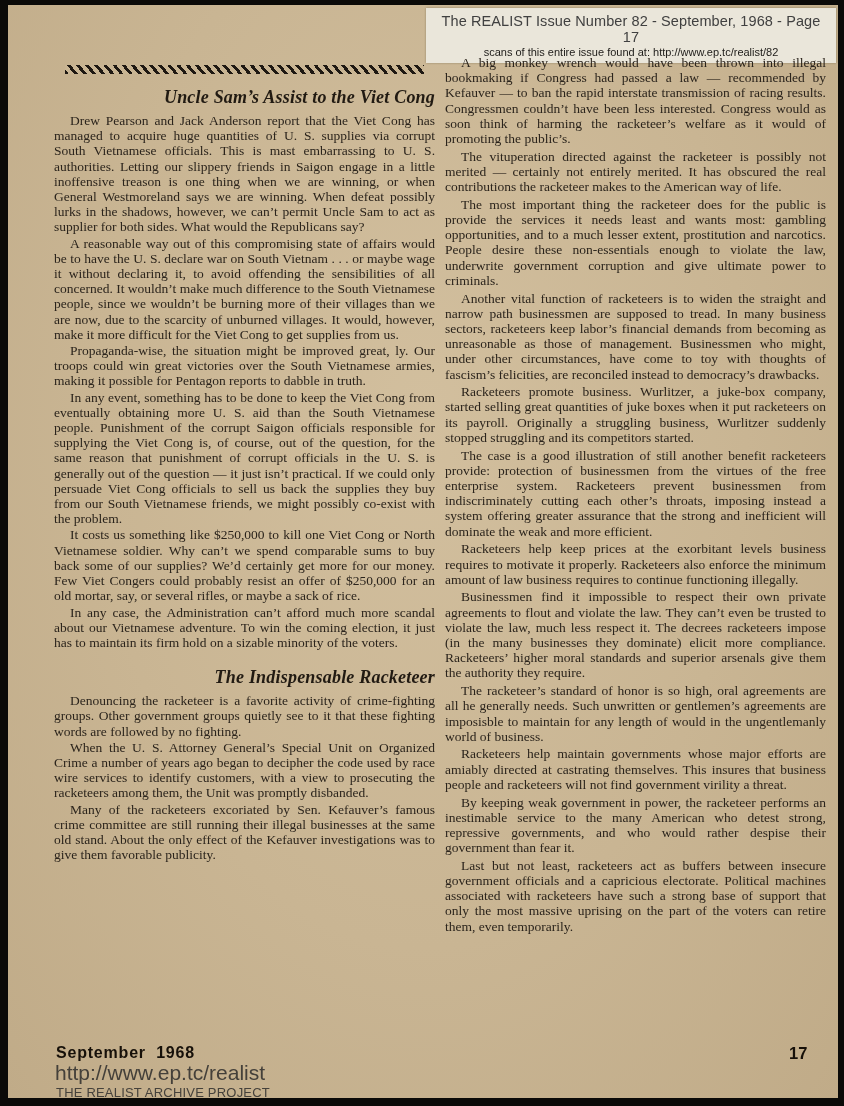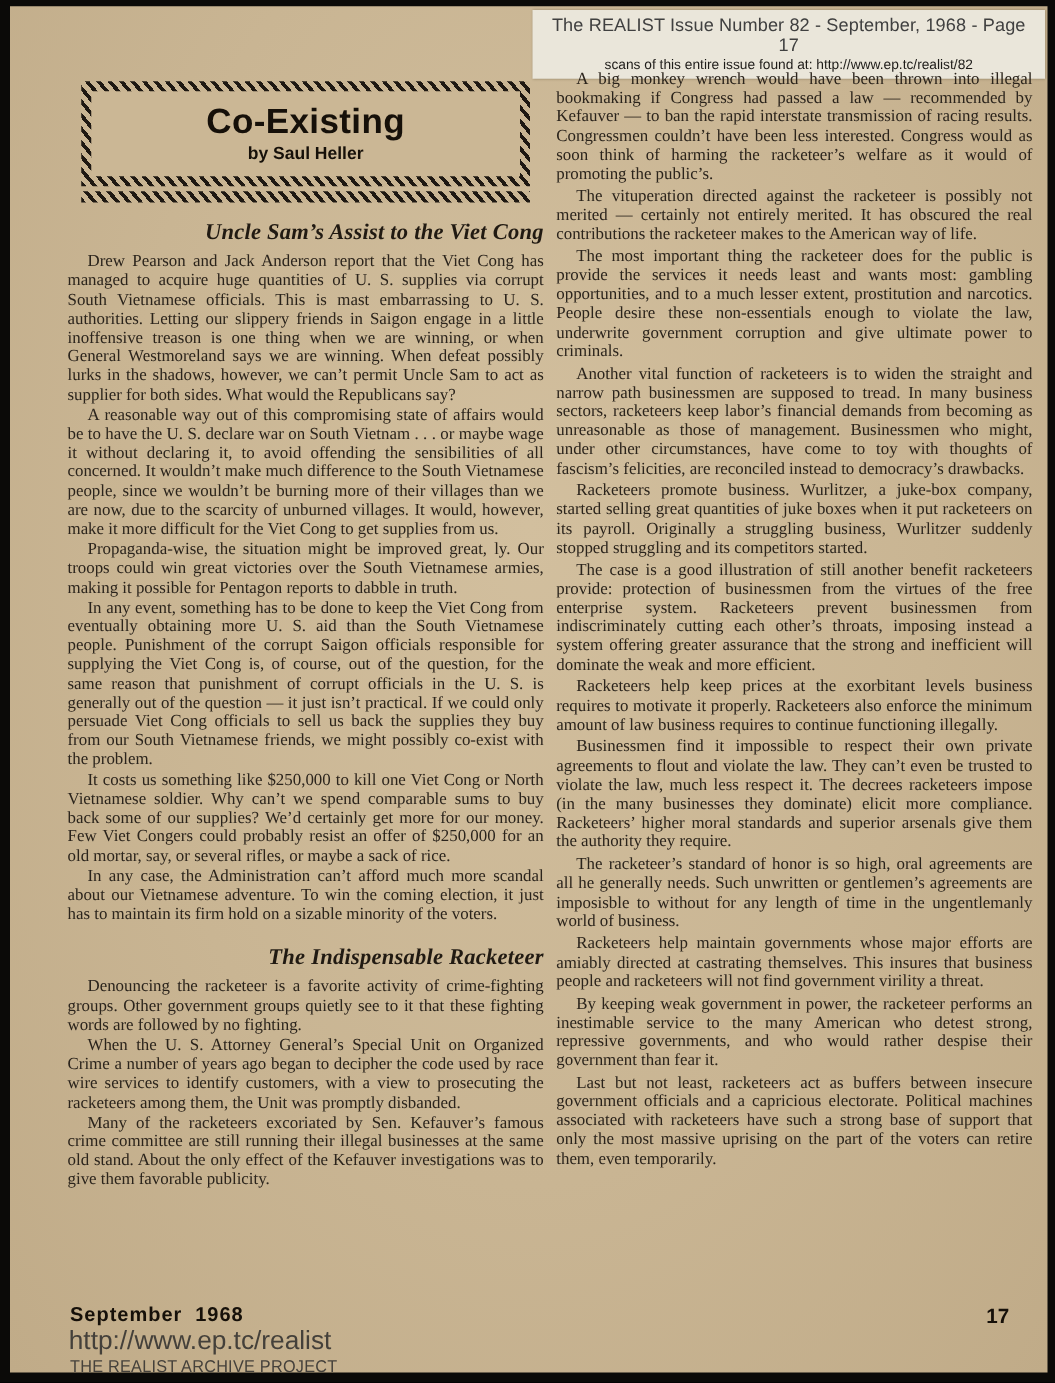--- a/index.html
+++ b/index.html
@@ -112,26 +112,20 @@
 <div class="page">
   <div class="paper">
 
     <div class="scan-header">
       <div class="line1">The REALIST Issue Number 82 - September, 1968 - Page 17</div>
       <div class="line2">scans of this entire issue found at: http://www.ep.tc/realist/82</div>
     </div>
 
     <div class="col col-left">
       <div class="title-box-wrap">
-        <div class="title-box">
-          <div class="title-box-inner">
-            <h1 class="article-title">Co-Existing</h1>
-            <div class="article-byline">by Saul Heller</div>
-          </div>
-        </div>
         <div class="rule-band"></div>
       </div>
 
       <h2 class="section-heading">Uncle Sam’s Assist to the Viet Cong</h2>
       <p>Drew Pearson and Jack Anderson report that the Viet Cong has managed to acquire huge quantities of U. S. supplies via corrupt South Vietnamese officials. This is mast embarrassing to U. S. authorities. Letting our slippery friends in Saigon engage in a little inoffensive treason is one thing when we are winning, or when General Westmoreland says we are winning. When defeat possibly lurks in the shadows, however, we can’t permit Uncle Sam to act as supplier for both sides. What would the Republicans say?</p>
       <p>A reasonable way out of this compromising state of affairs would be to have the U. S. declare war on South Vietnam . . . or maybe wage it without declaring it, to avoid offending the sensibilities of all concerned. It wouldn’t make much difference to the South Vietnamese people, since we wouldn’t be burning more of their villages than we are now, due to the scarcity of unburned villages. It would, however, make it more difficult for the Viet Cong to get supplies from us.</p>
       <p>Propaganda-wise, the situation might be improved great, ly. Our troops could win great victories over the South Vietnamese armies, making it possible for Pentagon reports to dabble in truth.</p>
       <p>In any event, something has to be done to keep the Viet Cong from eventually obtaining more U. S. aid than the South Vietnamese people. Punishment of the corrupt Saigon officials responsible for supplying the Viet Cong is, of course, out of the question, for the same reason that punishment of corrupt officials in the U. S. is generally out of the question — it just isn’t practical. If we could only persuade Viet Cong officials to sell us back the supplies they buy from our South Vietnamese friends, we might possibly co-exist with the problem.</p>
       <p>It costs us something like $250,000 to kill one Viet Cong or North Vietnamese soldier. Why can’t we spend comparable sums to buy back some of our supplies? We’d certainly get more for our money. Few Viet Congers could probably resist an offer of $250,000 for an old mortar, say, or several rifles, or maybe a sack of rice.</p>
       <p>In any case, the Administration can’t afford much more scandal about our Vietnamese adventure. To win the coming election, it just has to maintain its firm hold on a sizable minority of the voters.</p>
@@ -144,21 +138,21 @@
 
     <div class="col col-right">
       <p>A big monkey wrench would have been thrown into illegal bookmaking if Congress had passed a law — recommended by Kefauver — to ban the rapid interstate transmission of racing results. Congressmen couldn’t have been less interested. Congress would as soon think of harming the racketeer’s welfare as it would of promoting the public’s.</p>
       <p>The vituperation directed against the racketeer is possibly not merited — certainly not entirely merited. It has obscured the real contributions the racketeer makes to the American way of life.</p>
       <p>The most important thing the racketeer does for the public is provide the services it needs least and wants most: gambling opportunities, and to a much lesser extent, prostitution and narcotics. People desire these non-essentials enough to violate the law, underwrite government corruption and give ultimate power to criminals.</p>
       <p>Another vital function of racketeers is to widen the straight and narrow path businessmen are supposed to tread. In many business sectors, racketeers keep labor’s financial demands from becoming as unreasonable as those of management. Businessmen who might, under other circumstances, have come to toy with thoughts of fascism’s felicities, are reconciled instead to democracy’s drawbacks.</p>
       <p>Racketeers promote business. Wurlitzer, a juke-box company, started selling great quantities of juke boxes when it put racketeers on its payroll. Originally a struggling business, Wurlitzer suddenly stopped struggling and its competitors started.</p>
       <p>The case is a good illustration of still another benefit racketeers provide: protection of businessmen from the virtues of the free enterprise system. Racketeers prevent businessmen from indiscriminately cutting each other’s throats, imposing instead a system offering greater assurance that the strong and inefficient will dominate the weak and more efficient.</p>
       <p>Racketeers help keep prices at the exorbitant levels business requires to motivate it properly. Racketeers also enforce the minimum amount of law business requires to continue functioning illegally.</p>
       <p>Businessmen find it impossible to respect their own private agreements to flout and violate the law. They can’t even be trusted to violate the law, much less respect it. The decrees racketeers impose (in the many businesses they dominate) elicit more compliance. Racketeers’ higher moral standards and superior arsenals give them the authority they require.</p>
-      <p>The racketeer’s standard of honor is so high, oral agreements are all he generally needs. Such unwritten or gentlemen’s agreements are imposisble to without for any length of time in the ungentlemanly world of business.</p>
+      <p>The racketeer’s standard of honor is so high, oral agreements are all he generally needs. Such unwritten or gentlemen’s agreements are imposisble to maintain for any length of would in the ungentlemanly world of business.</p>
       <p>Racketeers help maintain governments whose major efforts are amiably directed at castrating themselves. This insures that business people and racketeers will not find government virility a threat.</p>
       <p>By keeping weak government in power, the racketeer performs an inestimable service to the many American who detest strong, repressive governments, and who would rather despise their government than fear it.</p>
       <p>Last but not least, racketeers act as buffers between insecure government officials and a capricious electorate. Political machines associated with racketeers have such a strong base of support that only the most massive uprising on the part of the voters can retire them, even temporarily.</p>
     </div>
 
     <div class="issue-date">September 1968</div>
     <div class="page-number">17</div>
     <div class="archive-url">http://www.ep.tc/realist</div>
     <div class="archive-label">THE REALIST ARCHIVE PROJECT</div>
 

